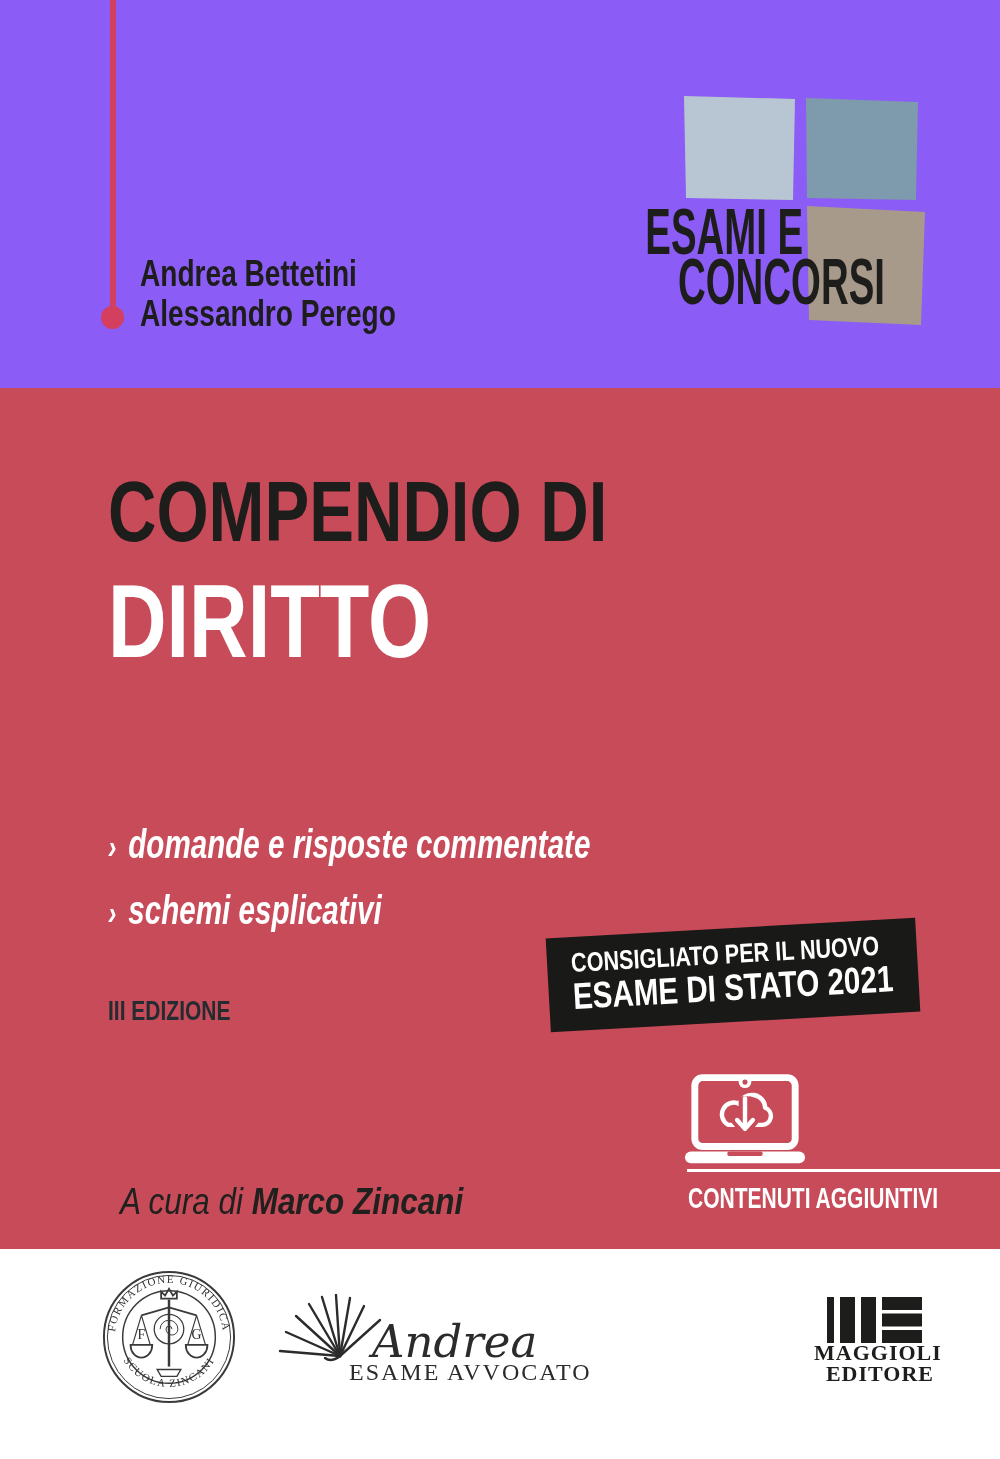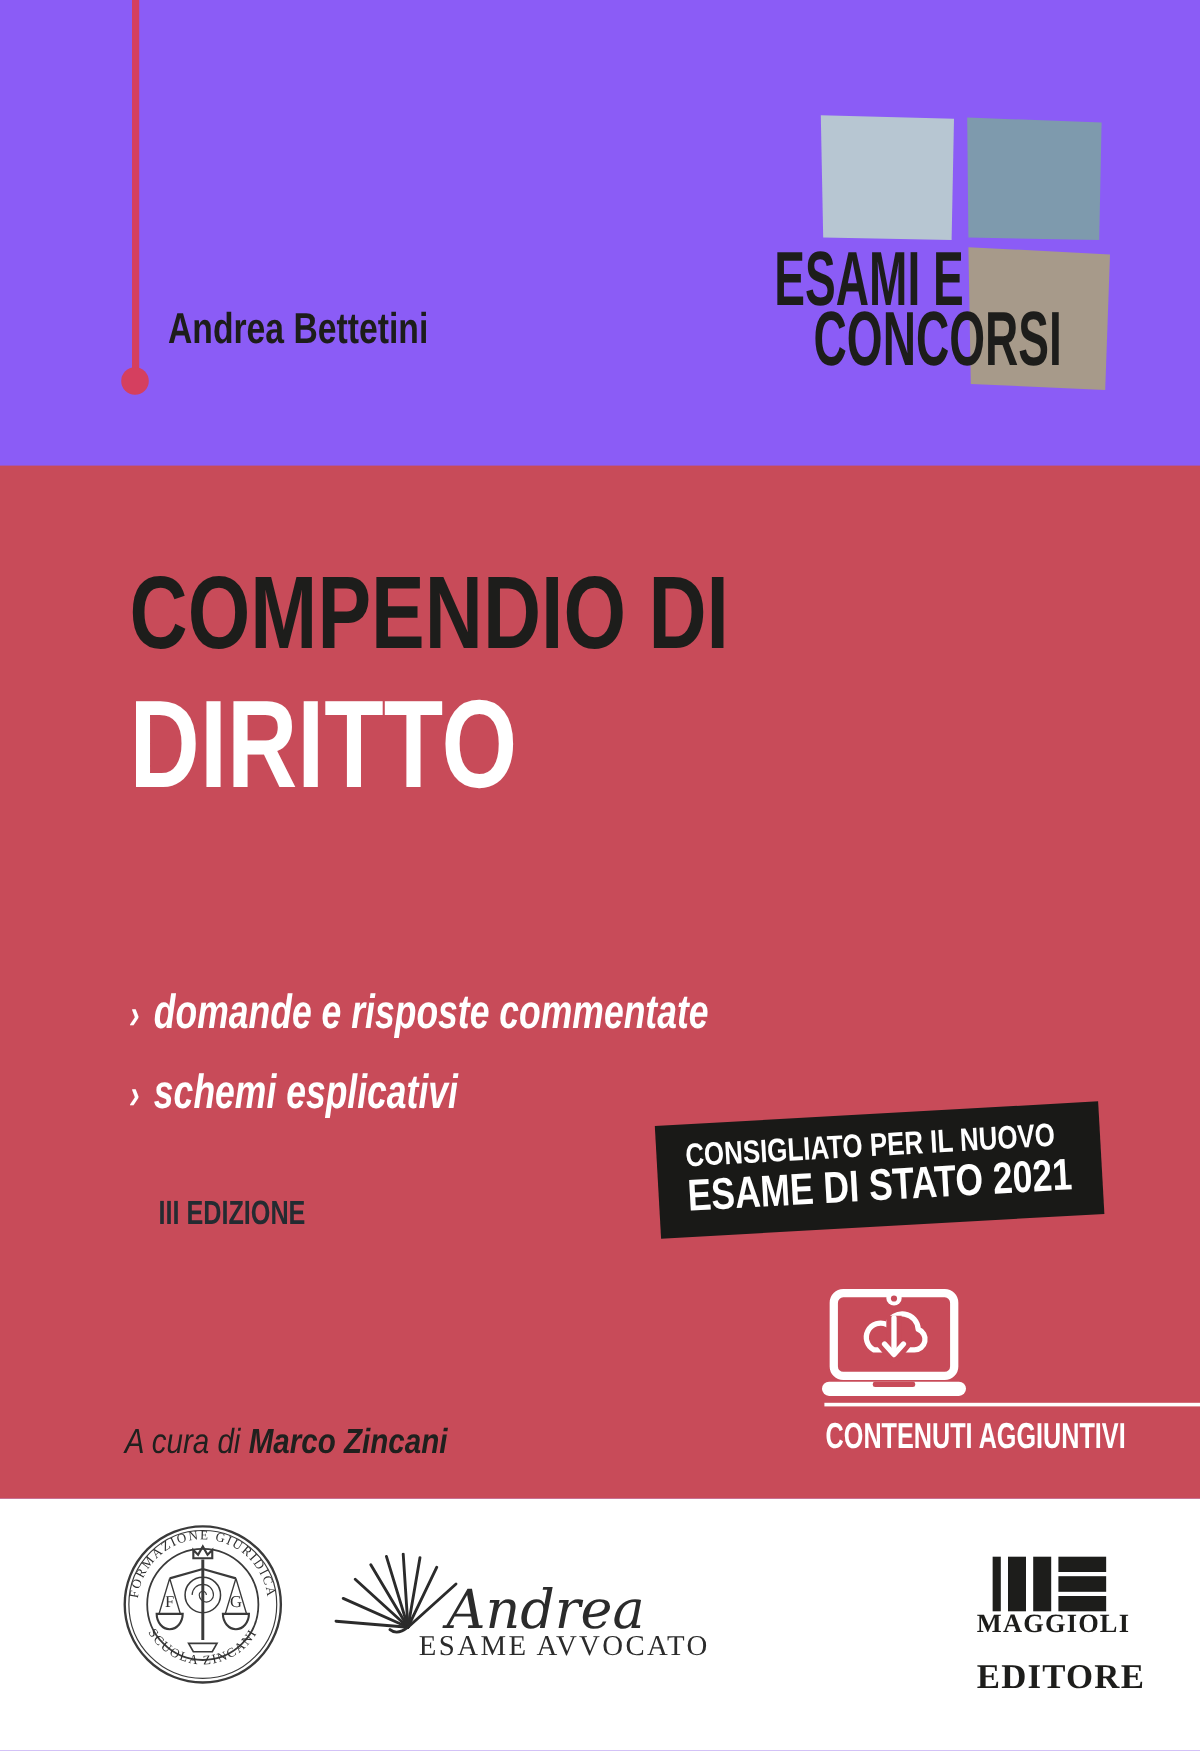--- a/index.html
+++ b/index.html
@@ -28,62 +28,63 @@
   .kicker{left:108px;top:468px;color:#1d1d1b;font-weight:bold;font-size:86px;line-height:86px;}
   .kicker .cond{transform:scaleX(0.78);}
   .big-title{left:108px;top:568px;color:#ffffff;font-weight:bold;font-size:104px;line-height:107px;}
   .big-title .cond{transform:scaleX(0.78);}
 
   .bullets{left:108px;top:812px;color:#ffffff;font-weight:bold;font-style:italic;
     font-size:40px;line-height:64px;list-style:none;margin:0;padding:0;}
   .bullets .cond{transform:scaleX(0.74);}
   .bullets .marker{margin-right:16px;font-size:34px;}
 
-  .edition{left:108px;top:996px;color:#242b31;font-weight:bold;font-size:28px;line-height:30px;margin-left:24px;}
+  .edition{left:108px;top:996px;color:#242b31;font-weight:bold;font-size:28px;line-height:30px;}
   .edition .cond{transform:scaleX(0.75);}
 
   .badge{left:548px;top:928px;width:322px;height:70px;background:#191917;
     padding:12px 24px;transform:rotate(-3.2deg);transform-origin:center;color:#ffffff;font-weight:bold;}
   .badge-l1{font-size:27px;line-height:28px;}
   .badge-l2{font-size:37px;line-height:40px;}
   .badge .cond{transform:scaleX(0.80);}
 
   .laptop{left:684px;top:1072px;}
   .online-divider{left:687px;top:1169px;width:313px;height:3px;background:#ffffff;}
   .online-label{left:688px;top:1182px;color:#ffffff;font-weight:bold;font-size:30px;line-height:32px;}
   .online-label .cond{transform:scaleX(0.70);}
 
-  .curated{left:104px;top:1186px;color:#20201e;font-style:italic;font-size:29px;line-height:32px;}
+  .curated{left:120px;top:1186px;color:#20201e;font-style:italic;font-size:37px;line-height:32px;}
   .curated .cond{transform:scaleX(0.85);}
   .curated .name{font-weight:bold;}
 
   
   .footer{left:0;top:1249px;width:1000px;height:210px;background:#ffffff;}
   .seal{left:100px;top:1268px;}
   .collana-fan{left:276px;top:1294px;}
   .collana-script{left:372px;top:1318px;color:#2b2b2b;
     font-family:"DejaVu Serif","Liberation Serif",serif;font-style:italic;font-size:45px;line-height:48px;}
   .collana-caps{left:349px;top:1361px;color:#2b2b2b;
     font-family:"Liberation Serif",serif;font-size:24px;letter-spacing:2px;line-height:22px;}
   .maggioli-mark{left:827px;top:1297px;}
   .maggioli-text{left:814px;top:1343px;width:120px;text-align:right;color:#1d1d1b;
     font-family:"Liberation Serif",serif;font-weight:bold;}
   .maggioli-l1{font-size:22px;line-height:20px;letter-spacing:1px;}
-  .maggioli-l2{font-size:29px;line-height:22px;letter-spacing:1px;margin-top:24px;}
+  .maggioli-l2{font-size:22px;line-height:22px;letter-spacing:1px;}
 </style>
 </head>
 <body>
 
 <div id="cover">
 
   <div class="abs accent-line"></div>
   <div class="abs accent-dot"></div>
 
   <div class="abs authors">
     <div><span class="cond">Andrea Bettetini</span></div>
+    <div><span class="cond">Alessandro Perego</span></div>
   </div>
 
   <svg class="abs brand-squares" width="300" height="245" viewBox="0 0 300 245">
     <polygon points="44,8 155,11 153,112 46,110" fill="#b7c6d2"></polygon>
     <polygon points="166,10 278,14 276,112 167,110" fill="#7e9aad"></polygon>
     <polygon points="167,118 285,124 281,237 169,232" fill="#a79a8a"></polygon>
   </svg>
   <div class="abs brand-text">
     <div><span class="cond">ESAMI E</span></div>
     <div><span class="cond">CONCORSI</span></div>

